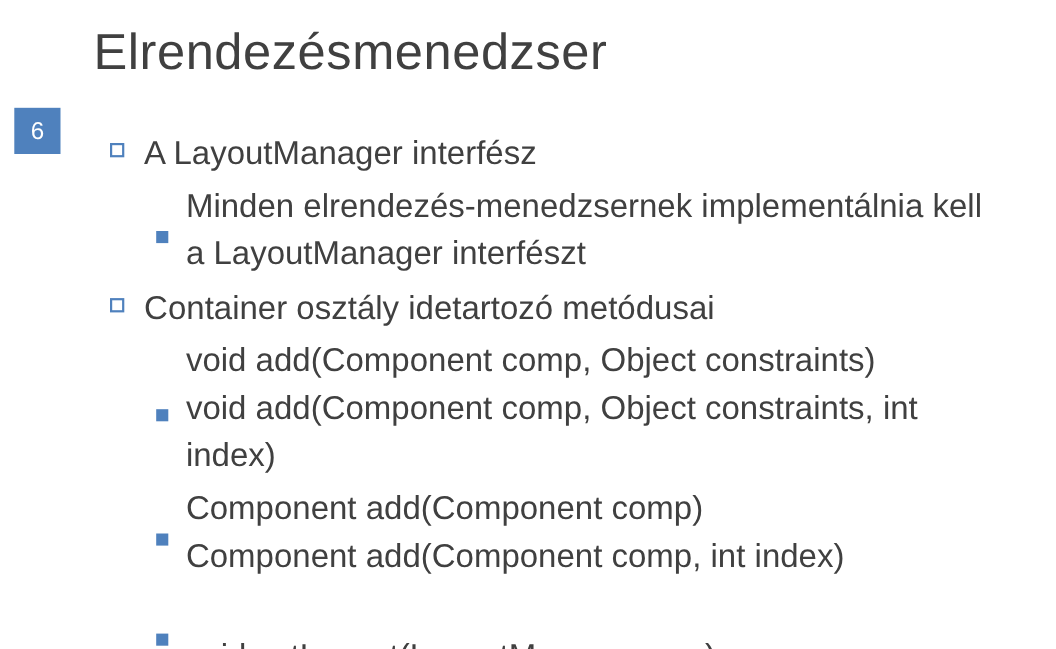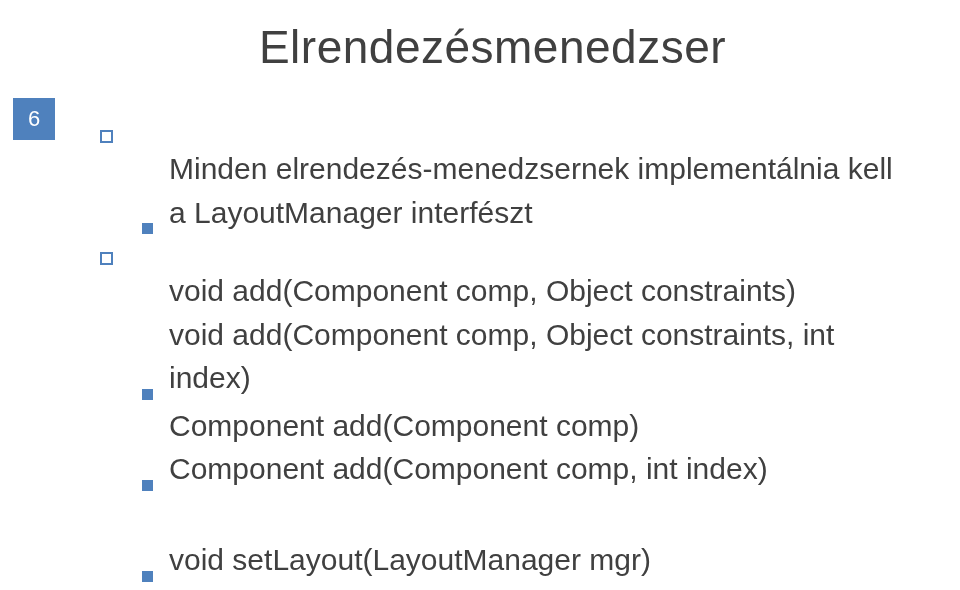--- a/index.html
+++ b/index.html
@@ -19,25 +19,24 @@
     font-size: 22px;
     font-weight: 400;
   }
   h1.title {
     font-size: 46px;
     font-weight: 400;
     color: #404040;
     margin-bottom: 44px;
     letter-spacing: 0.5px;
     margin-left: -15px;
-    text-align: center;
   }
   .content { font-size: 30px; line-height: 1.45; }
   .lvl1 { display: flex; align-items: flex-start; margin-bottom: 4px; }
-  .lvl2 { display: flex; align-items: flex-end; margin-left: 42px; margin-bottom: 4px; }
+  .lvl2 { display: flex; align-items: center; margin-left: 42px; margin-bottom: 4px; }
   .sq {
     display: inline-block;
     width: 13px; height: 13px;
     border: 2px solid #4f81bd;
     margin-top: 12px;
     margin-right: 18px;
     flex-shrink: 0;
   }
   .sq-fill {
     display: inline-block;
@@ -56,29 +55,31 @@
   <div class="page-badge">
     <span>6</span>
   </div>
 
   <h1 class="title">Elrendezésmenedzser</h1>
 
   <div class="content">
 
     <div class="lvl1">
       <span class="sq"></span>
+      <span class="text">A LayoutManager interfész</span>
     </div>
 
     <div class="lvl2">
       <span class="sq-fill"></span>
       <span class="text">Minden elrendezés-menedzsernek implementálnia kell a LayoutManager interfészt</span>
     </div>
 
     <div class="lvl1" style="margin-top:6px;">
       <span class="sq"></span>
+      <span class="text">Container osztály idetartozó metódusai</span>
     </div>
 
     <div class="lvl2">
       <span class="sq-fill"></span>
       <span class="text">
         <span>void add(Component comp, Object constraints)</span><br>
         <span>void add(Component comp, Object constraints, int index)</span>
       </span>
     </div>
 

